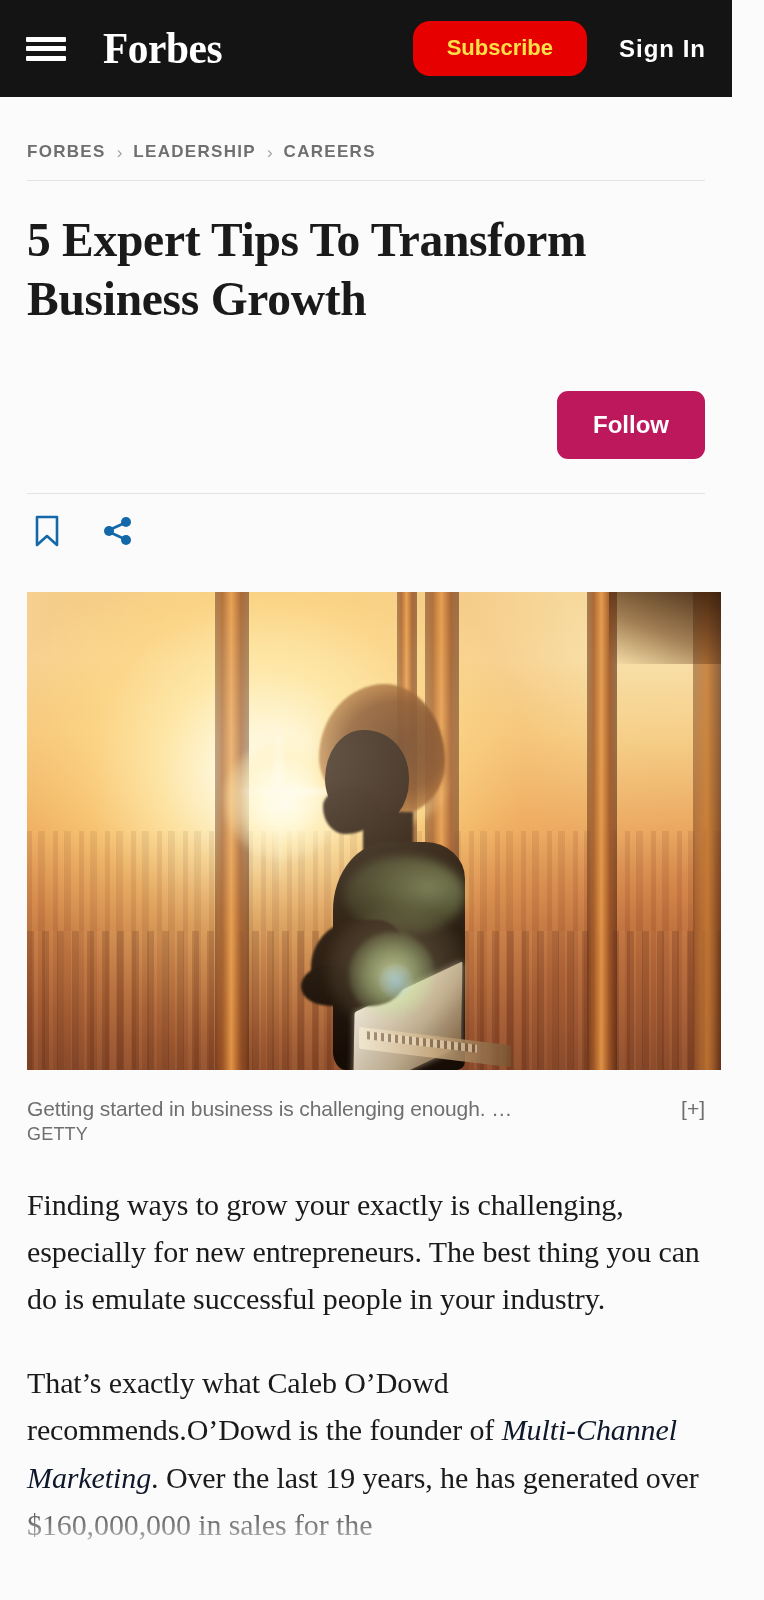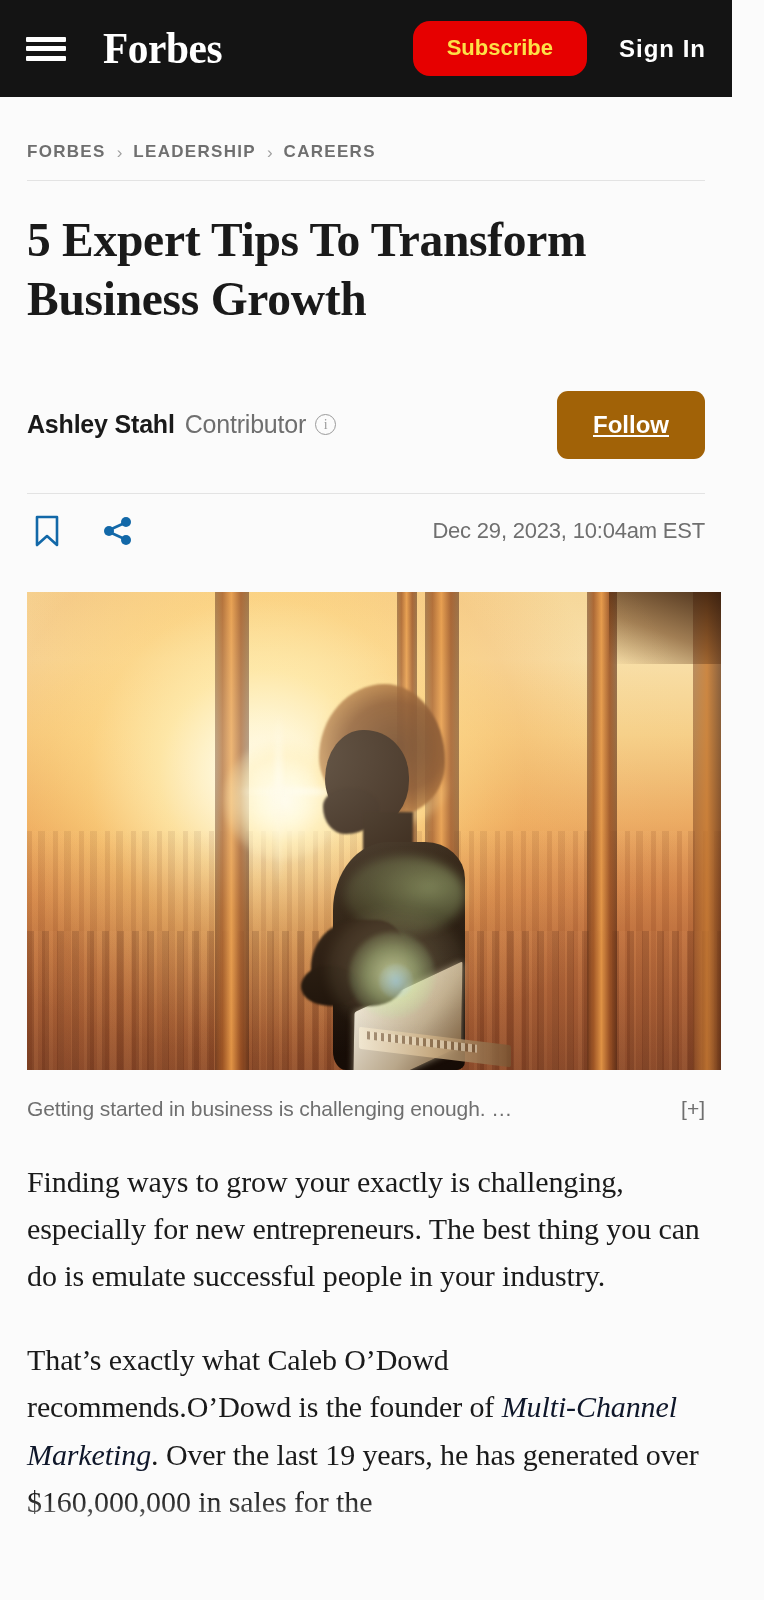--- a/index.html
+++ b/index.html
@@ -165,31 +165,30 @@
     display: inline-flex;
     align-items: center;
     justify-content: center;
     margin-left: 9px;
     cursor: pointer;
     line-height: 1;
   }
 
   .follow-btn {
     margin-left: auto;
-    background: #a16207;
+    background: #be185d;
     color: #ffffff;
     border: none;
     border-radius: 11px;
     font-size: 24px;
     font-weight: 700;
     padding: 21px 30px;
     cursor: pointer;
     line-height: 1.1;
     min-width: 148px;
-    text-decoration: underline;
   }
 
   
   .action-bar {
     display: flex;
     align-items: center;
     height: 66px;
     margin-top: 4px;
   }
   .icon-btn {
@@ -537,44 +536,38 @@
       <a class="crumb">FORBES</a>
       <span class="crumb-sep">›</span>
       <a class="crumb">LEADERSHIP</a>
       <span class="crumb-sep">›</span>
       <a class="crumb">CAREERS</a>
     </nav>
 
     <h1 class="headline">5 Expert Tips To Transform Business Growth</h1>
 
     <div class="byline-row">
-      <div class="byline-text">
-        <span class="author-name">Ashley Stahl</span>
-        <span class="author-role">Contributor</span>
-        <span class="info-icon">i</span>
-      </div>
       <button class="follow-btn">Follow</button>
     </div>
 
     <div class="action-bar">
       <button class="icon-btn">
         <svg width="26" height="32" viewBox="0 0 26 32" fill="none" aria-hidden="true">
           <path d="M3 2 H23 V30 L13 21 L3 30 Z" stroke="#1268a8" stroke-width="2.6" fill="none" stroke-linejoin="round"></path>
         </svg>
       </button>
       <button class="icon-btn share">
         <svg width="30" height="30" viewBox="0 0 30 30" aria-hidden="true">
           <circle cx="23" cy="6" r="5" fill="#1268a8"></circle>
           <circle cx="23" cy="24" r="5" fill="#1268a8"></circle>
           <circle cx="6" cy="15" r="5" fill="#1268a8"></circle>
           <line x1="8.5" y1="13" x2="20.5" y2="7.5" stroke="#1268a8" stroke-width="2.6"></line>
           <line x1="8.5" y1="17" x2="20.5" y2="22.5" stroke="#1268a8" stroke-width="2.6"></line>
         </svg>
       </button>
-      <div class="timestamp">Dec 29, 2023, 10:04am EST</div>
     </div>
 
     <div class="hero-wrap">
       <div class="hero">
         <div class="hero-sky"></div>
         <div class="hero-city"></div>
 
         <div class="mullion m1"></div>
         <div class="mullion m2"></div>
         <div class="mullion m3"></div>
@@ -606,20 +599,21 @@
 
         <div class="hero-corner"></div>
         <div class="hero-wash"></div>
       </div>
     </div>
 
     <div class="caption-row">
       <div class="caption-text">Getting started in business is challenging enough. …</div>
       <div class="caption-expand">[+]</div>
     </div>
+    <div class="credit">GETTY</div>
 
     <div class="body-copy">
       <p>Finding ways to grow your exactly is challenging, especially for new entrepreneurs. The best thing you can do is emulate successful people in your industry.</p>
       <p><span>That’s exactly what Caleb O’Dowd recommends.O’Dowd is the founder of </span><a>Multi-Channel Marketing</a><span>. Over the last 19 years, he has generated over $160,000,000 in sales for the</span></p>
     </div>
 
   </div>
 
   <div class="fade-mask"></div>
 </div>

